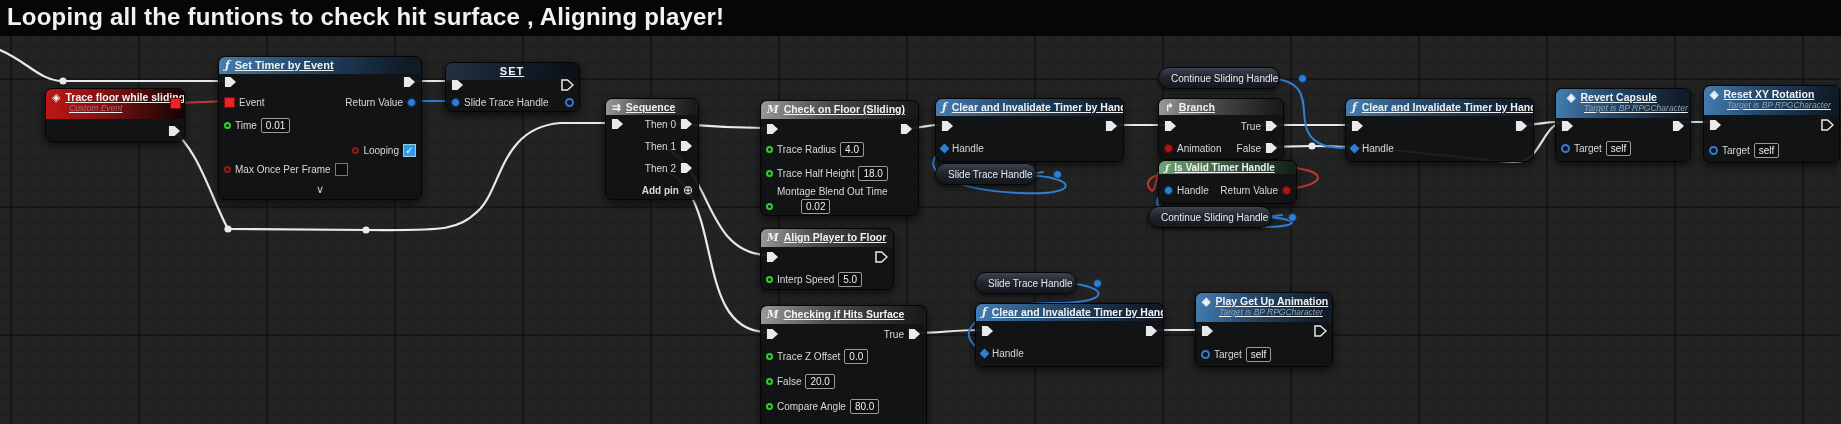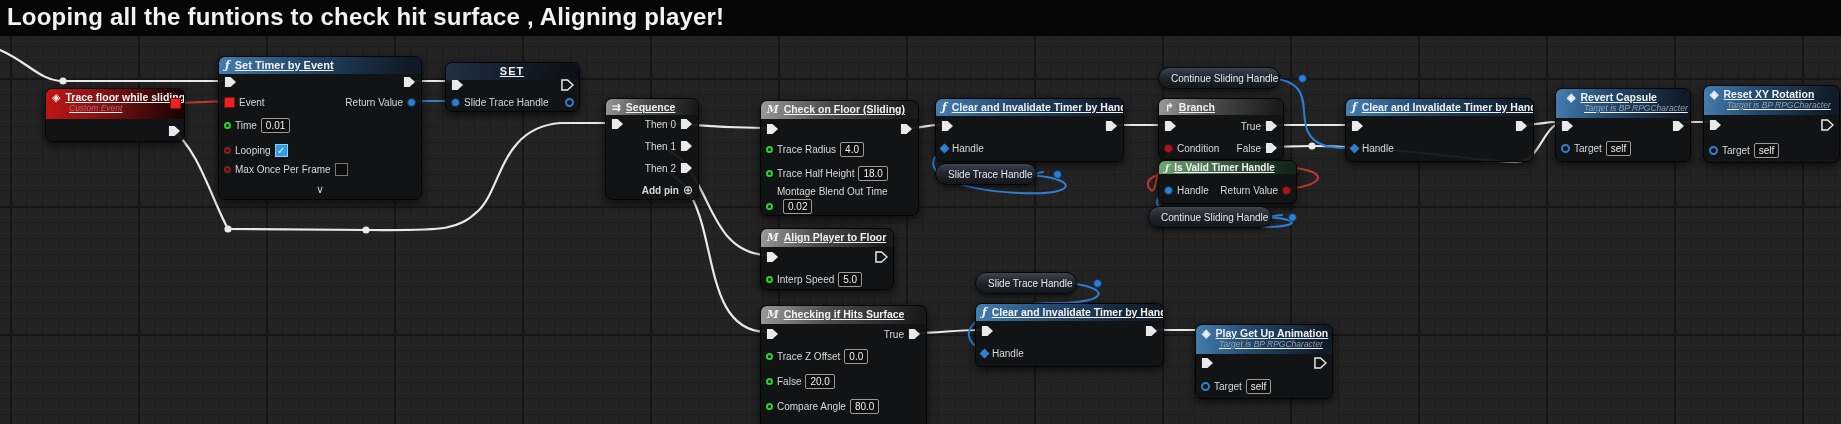--- a/index.html
+++ b/index.html
@@ -136,21 +136,21 @@
       <span class="lbl">Event</span>
       <span class="sp"></span>
       <span class="lbl">Return Value</span>
       <span class="pcir p-bluef"></span>
     </div>
     <div class="row" style="top:60px;">
       <span class="pcir p-green"></span>
       <span class="lbl">Time</span>
       <span class="vbox">0.01</span>
     </div>
-    <div class="row" style="top:85px;">
+    <div class="row" style="top:85px;justify-content:flex-end;">
       <span class="pcir p-dred"></span>
       <span class="lbl">Looping</span>
       <span class="cbox on">✓</span>
     </div>
     <div class="row" style="top:104px;">
       <span class="pcir p-dred"></span>
       <span class="lbl">Max Once Per Frame</span>
       <span class="cbox"></span>
     </div>
     <div class="chev" style="top:127px;">∨</div>
@@ -233,21 +233,21 @@
     <div class="row" style="top:64px;">
       <span class="pcir p-green"></span>
       <span class="lbl">Trace Half Height</span>
       <span class="vbox">18.0</span>
     </div>
     <div class="row" style="top:84px;height:12px;padding-left:16px;">
       <span class="lbl">Montage Blend Out Time</span>
     </div>
     <div class="row" style="top:97px;">
       <span class="pcir p-green"></span>
-      <span class="vbox" style="margin-left:6px;">0.02</span>
+      <span class="vbox" style="margin-left:24px;">0.02</span>
     </div>
   </div>
 
   <div class="node" style="left:935px;top:98px;width:187px;height:62px;">
     <div class="hdr h-blue" style="height:13px;">
       <span class="ic">ƒ</span><span style="font-size:10.5px;">Clear and Invalidate Timer by Handle</span>
     </div>
     <div class="row" style="top:19px;">
       <svg class="xpin" viewBox="0 0 14 13" width="13" height="12">
           <path d="M1 1 L7 1 L13 6.5 L7 12 L1 12 Z"></path>
@@ -282,21 +282,21 @@
           <path d="M1 1 L7 1 L13 6.5 L7 12 L1 12 Z"></path>
         </svg>
       <span class="sp"></span>
       <span class="lbl">True</span>
       <svg class="xpin" viewBox="0 0 14 13" width="13" height="12">
           <path d="M1 1 L7 1 L13 6.5 L7 12 L1 12 Z"></path>
         </svg>
     </div>
     <div class="row" style="top:41px;">
       <span class="pcir p-redf"></span>
-      <span class="lbl">Condition</span>
+      <span class="lbl">Animation</span>
       <span class="sp"></span>
       <span class="lbl">False</span>
       <svg class="xpin" viewBox="0 0 14 13" width="13" height="12">
           <path d="M1 1 L7 1 L13 6.5 L7 12 L1 12 Z"></path>
         </svg>
     </div>
   </div>
 
   <div class="node" style="left:1158px;top:160px;width:137px;height:42px;">
     <div class="hdr h-green">
@@ -445,21 +445,21 @@
       <svg class="xpin" viewBox="0 0 14 13" width="13" height="12">
           <path d="M1 1 L7 1 L13 6.5 L7 12 L1 12 Z"></path>
         </svg>
     </div>
     <div class="row" style="top:41px;">
       <span class="pdia"></span>
       <span class="lbl">Handle</span>
     </div>
   </div>
 
-  <div class="node" style="left:1195px;top:292px;width:136px;height:73px;margin-top:32px;">
+  <div class="node" style="left:1195px;top:292px;width:136px;height:73px;">
     <div class="hdr h-blue" style="height:25px;">
       <span class="ic" style="font-family:'Liberation Sans',sans-serif;font-style:normal;">◈</span><span style="font-size:10.5px;">Play Get Up Animation</span>
       <span class="sub">Target is BP RPGCharacter</span>
     </div>
     <div class="row" style="top:30px;">
       <svg class="xpin" viewBox="0 0 14 13" width="13" height="12">
           <path d="M1 1 L7 1 L13 6.5 L7 12 L1 12 Z"></path>
         </svg>
       <span class="sp"></span>
       <svg class="xpin hollow" viewBox="0 0 14 13" width="13" height="12">

